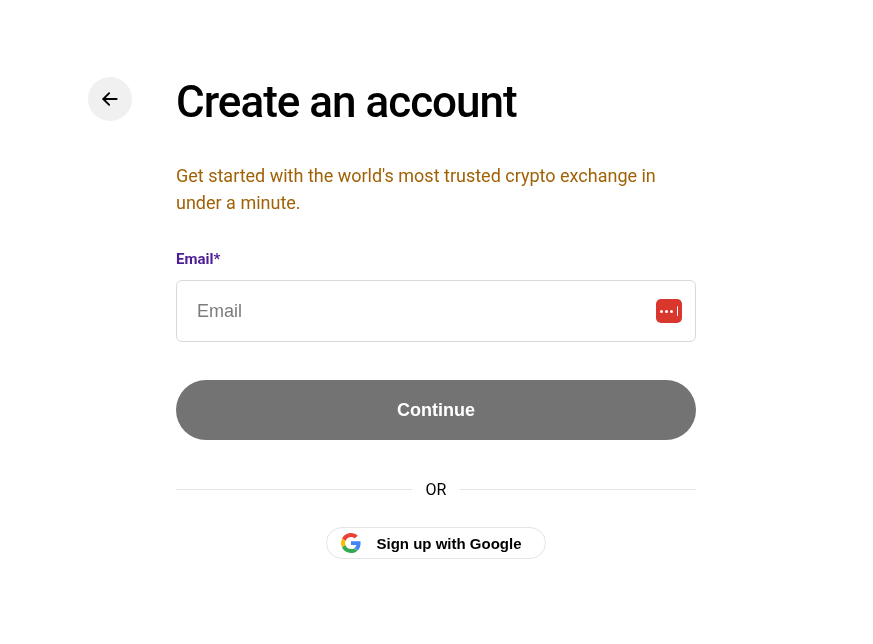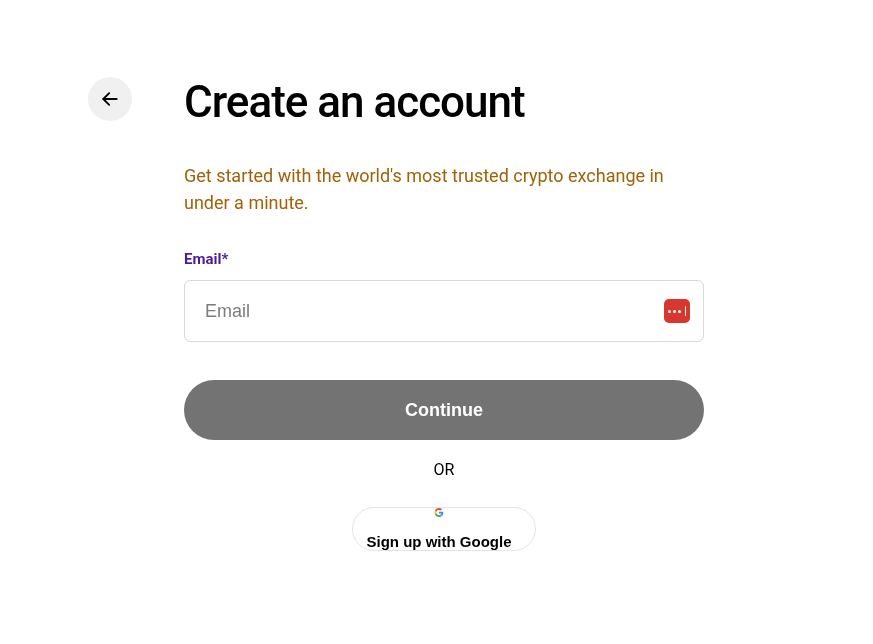--- a/index.html
+++ b/index.html
@@ -20,21 +20,21 @@
       background: #f0f0f0;
       display: flex;
       align-items: center;
       justify-content: center;
       cursor: pointer;
       border: none;
     }
     .back-btn svg { width: 20px; height: 20px; }
     .content {
       position: absolute;
-      left: 184px;
+      left: 176px;
       top: 78px;
       width: 520px;
     }
     .title {
       font-size: 44px;
       font-weight: 500;
       letter-spacing: -1px;
       color: #000;
       line-height: 1.1;
     }
@@ -92,51 +92,49 @@
       height: 60px;
       border: none;
       border-radius: 30px;
       background: #737373;
       color: #fff;
       font-size: 18px;
       font-weight: 600;
       cursor: pointer;
     }
     .divider {
-      margin-top: 20px;
+      margin-top: 40px;
       display: flex;
       align-items: center;
       width: 100%;
-      flex-direction: column;
     }
     .divider-line {
       flex: 1;
       height: 1px;
       background: #e5e5e5;
     }
     .divider-text {
       padding: 0 14px;
       font-size: 16px;
       color: #000;
     }
     .google-btn {
       margin: 28px auto 0;
       display: flex;
       align-items: center;
       gap: 16px;
-      height: 44px;
+      height: 32px;
       padding: 0 24px 0 14px;
       border: 1px solid #e5e5e5;
       border-radius: 22px;
       background: #fff;
       cursor: pointer;
       font-size: 15px;
       font-weight: 600;
       color: #000;
-      flex-direction: column;
     }
     .google-icon { width: 20px; height: 20px; }
     .google-row { display:flex; justify-content:center; }
   </style>
 </head>
 <body>
 
 <button class="back-btn">
   <svg viewBox="0 0 24 24" fill="none" stroke="#000" stroke-width="2.2" stroke-linecap="round" stroke-linejoin="round">
     <line x1="20" y1="12" x2="4" y2="12"></line>

